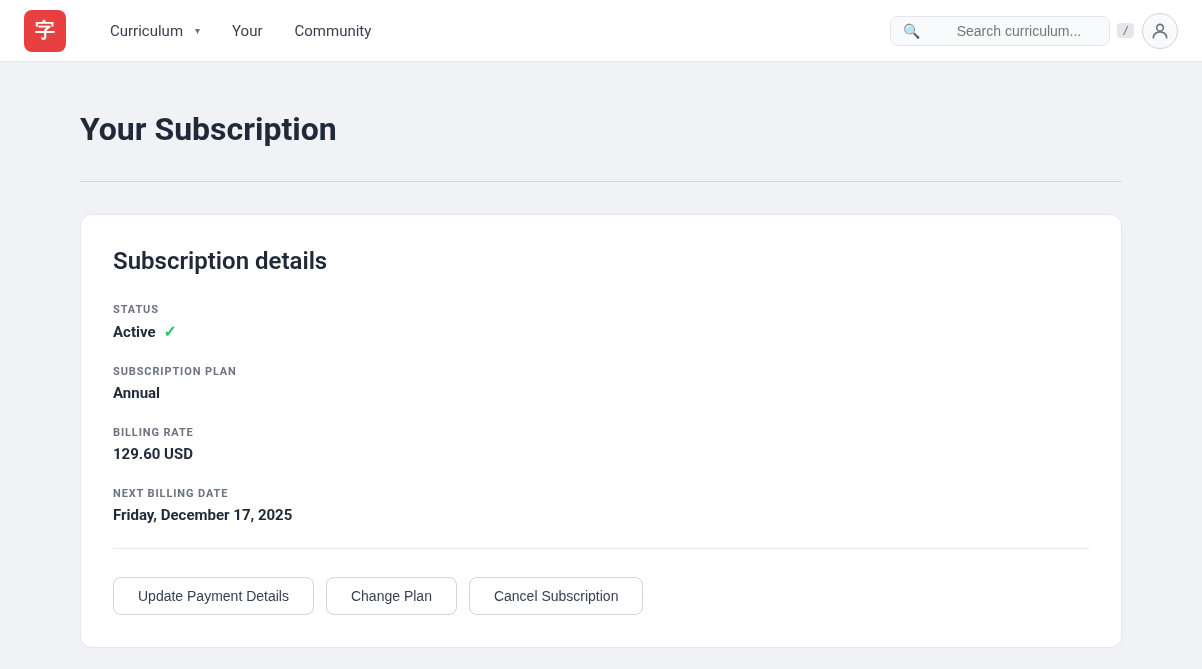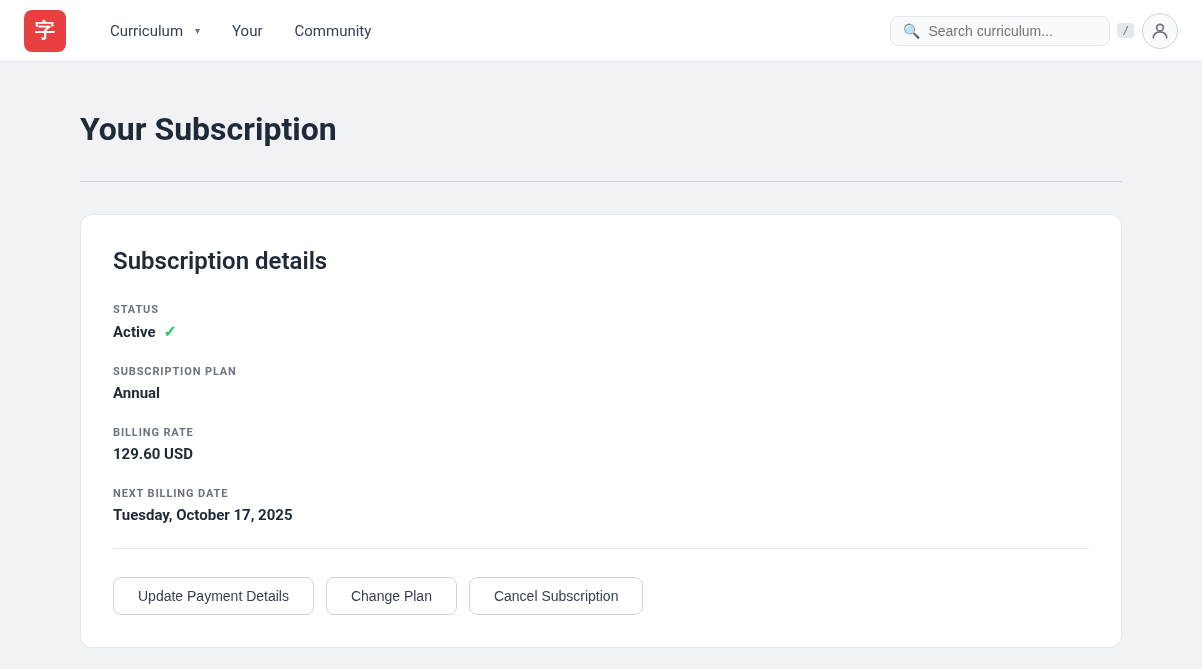--- a/index.html
+++ b/index.html
@@ -71,20 +71,21 @@
       color: #9ca3af;
       font-size: 14px;
     }
     .search-input {
       border: none;
       background: transparent;
       outline: none;
       font-size: 14px;
       color: #4d7c0f;
       flex: 1;
+      text-align: center;
     }
     .kbd {
       background: #e5e7eb;
       color: #6b7280;
       border-radius: 4px;
       font-size: 11px;
       padding: 1px 5px;
       font-family: monospace;
     }
     .user-icon {
@@ -234,21 +235,21 @@
       <div class="field-value">Annual</div>
     </div>
 
     <div class="field">
       <div class="field-label">BILLING RATE</div>
       <div class="field-value">129.60 USD</div>
     </div>
 
     <div class="field">
       <div class="field-label">NEXT BILLING DATE</div>
-      <div class="field-value">Tuesday, October 17, 2025</div>
+      <div class="field-value">Friday, December 17, 2025</div>
     </div>
 
     <hr class="divider">
 
     <div class="btn-row">
       <button class="btn">Update Payment Details</button>
       <button class="btn">Change Plan</button>
       <button class="btn">Cancel Subscription</button>
     </div>
   </div>

